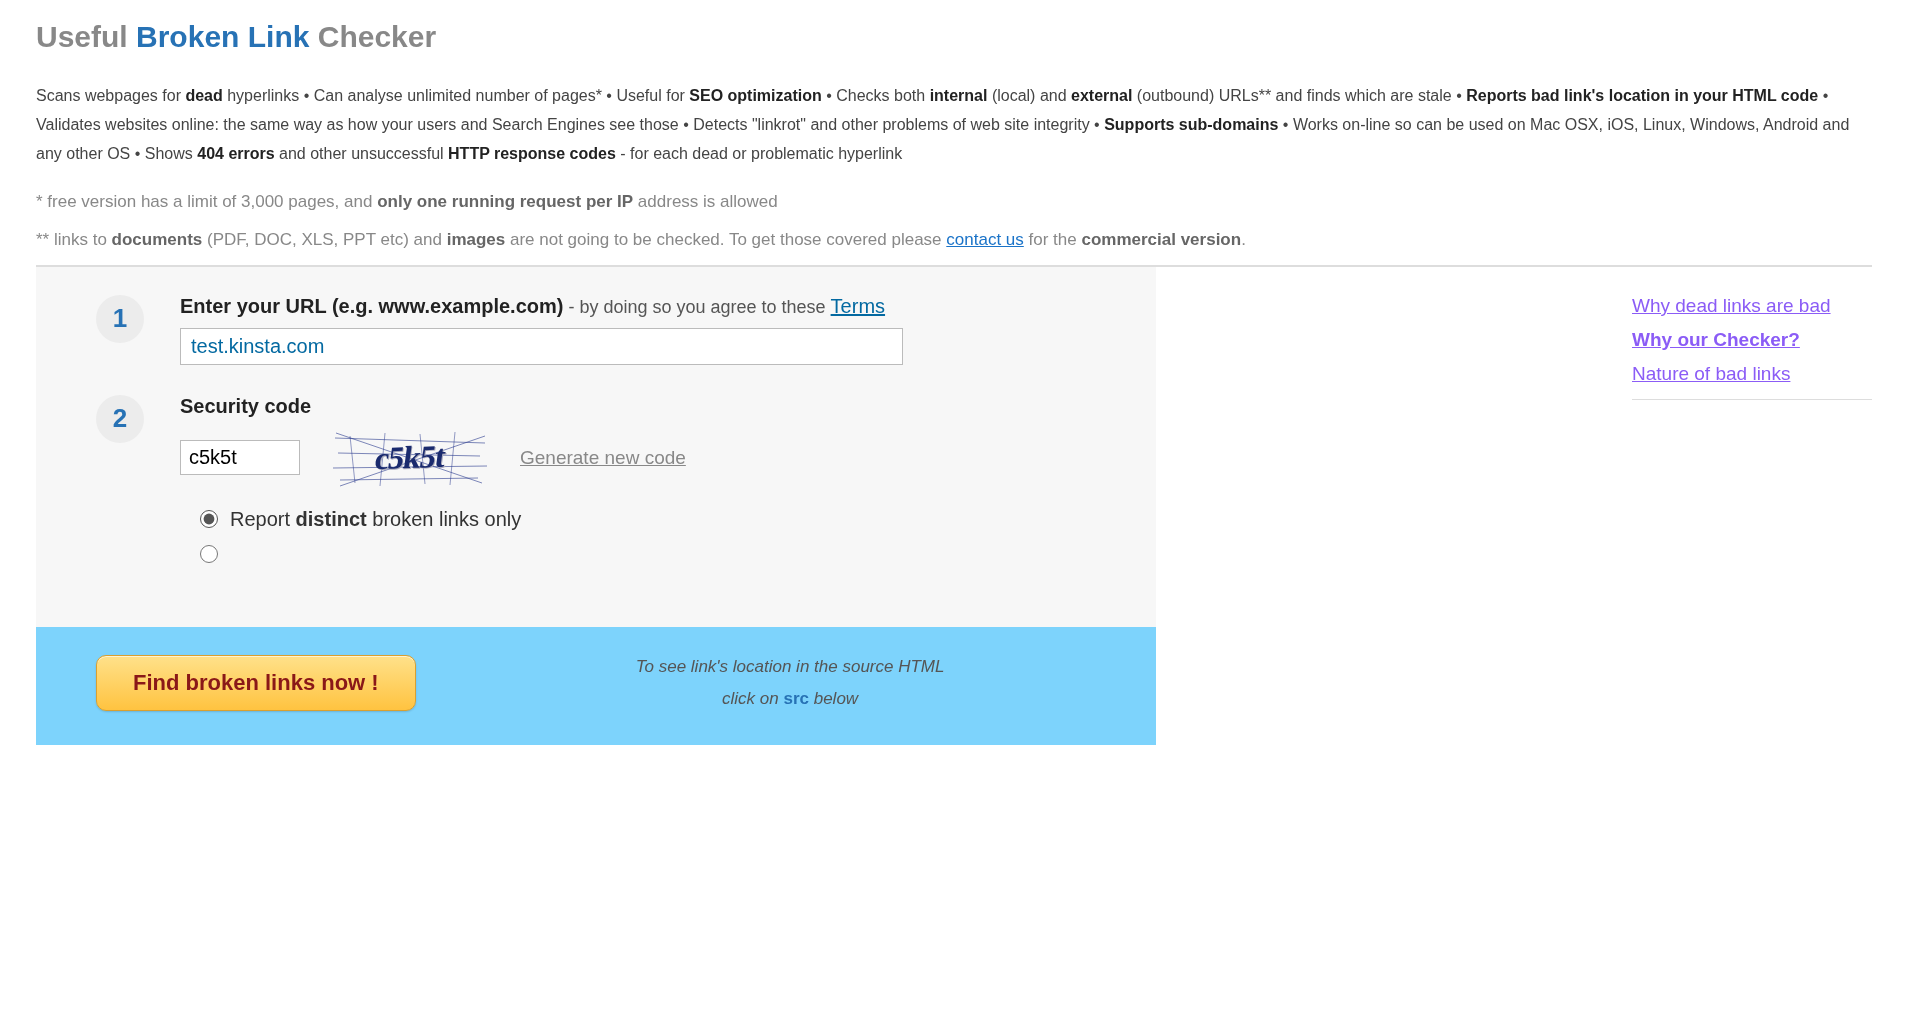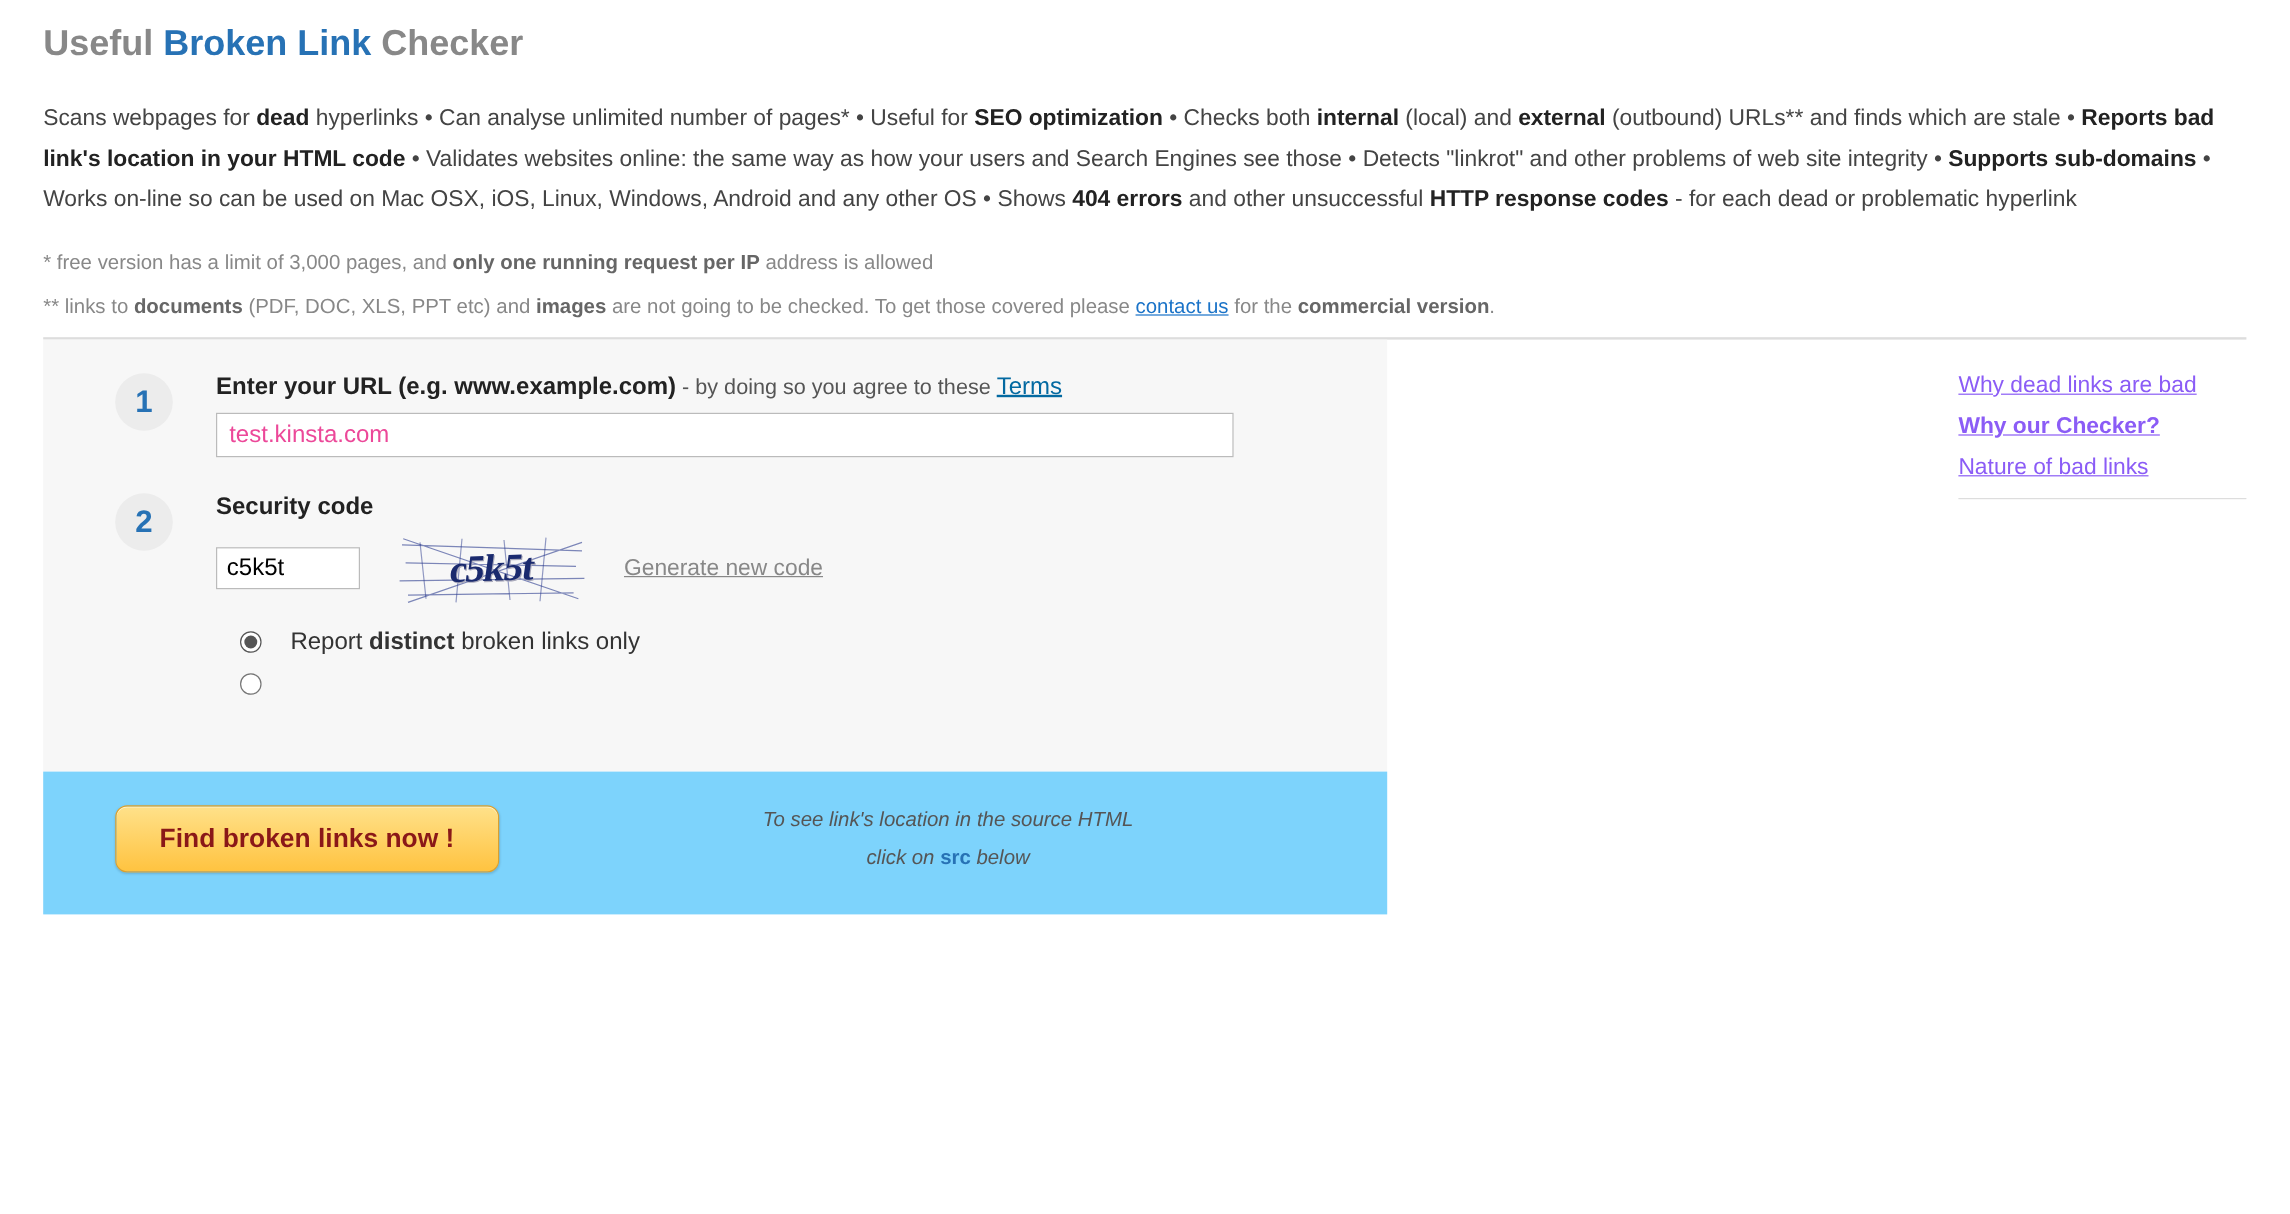--- a/index.html
+++ b/index.html
@@ -14,21 +14,21 @@
       font-size: 30px;
       font-weight: bold;
       color: #888;
       margin-bottom: 28px;
     }
     h1 .blue { color: #2772b5; }
     .description {
       color: #444;
       line-height: 1.8;
       margin-bottom: 20px;
-      font-size: 19px;
+      font-size: 16px;
     }
     .description b { font-weight: bold; color: #222; }
     .footnote {
       color: #888;
       font-size: 17px;
       margin-bottom: 10px;
       line-height: 1.6;
     }
     .footnote b { color: #666; font-weight: bold; }
     .footnote a { color: #1a73c8; text-decoration: underline; }
@@ -67,27 +67,27 @@
     .step-body { flex: 1; }
     .step-label {
       font-size: 20px;
       color: #222;
       margin-bottom: 10px;
     }
     .step-label b { font-weight: bold; }
     .step-label .light { font-weight: normal; color: #555; font-size: 18px; }
     .step-label a { color: #0369a1; }
     .url-input {
-      width: 848px;
+      width: 723px;
       max-width: 100%;
       font-size: 20px;
       padding: 6px 10px;
       border: 1px solid #bbb;
       background: #fff;
-      color: #ec4899;
+      color: #0369a1;
     }
     .captcha-row {
       display: flex;
       align-items: center;
       gap: 30px;
       margin-top: 8px;
     }
     .code-input {
       width: 120px;
       font-size: 20px;
@@ -118,21 +118,21 @@
     }
     .gen-link {
       color: #888;
       font-size: 19px;
       text-decoration: underline;
     }
     .radio-group { margin-top: 20px; padding-left: 20px; }
     .radio-row {
       display: flex;
       align-items: center;
-      gap: 24px;
+      gap: 12px;
       font-size: 20px;
       color: #333;
       margin-bottom: 14px;
     }
     .radio-row input[type="radio"] {
       width: 18px;
       height: 18px;
       accent-color: #555;
     }
     .radio-row em { font-style: italic; color: #555; }

